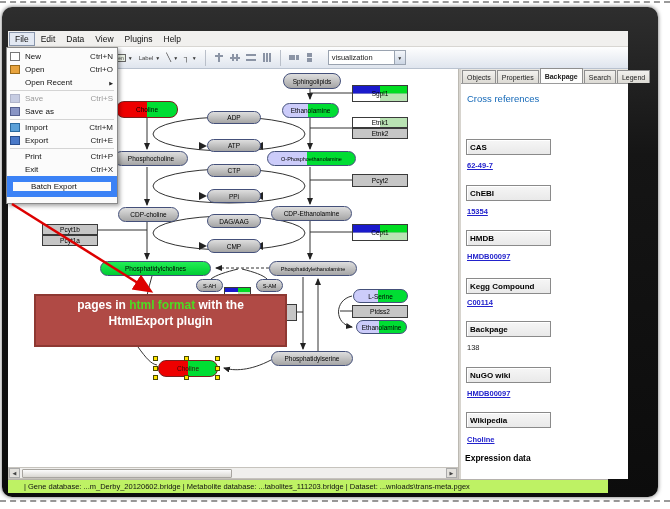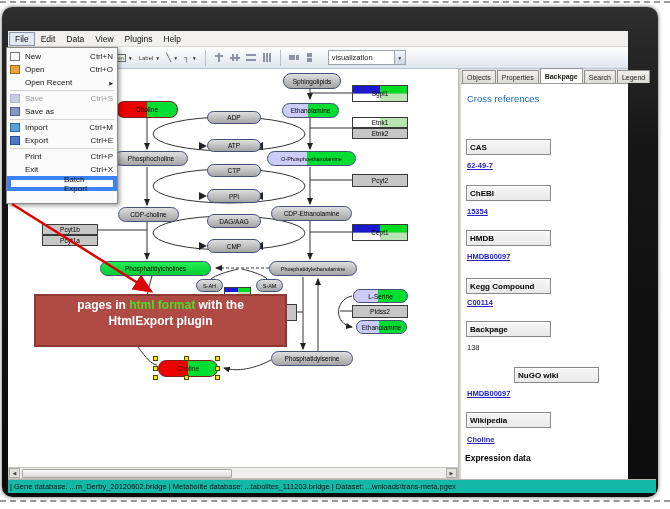--- a/index.html
+++ b/index.html
@@ -28,42 +28,42 @@
   .tab{height:13px;border:1px solid #8f8f8f;border-bottom:none;background:linear-gradient(180deg,#f2f1ee,#dcdad4);font-size:7px;display:flex;align-items:center;padding:0 4px;margin-left:1px;color:#222;}
   .tab.active{height:15px;background:#fdfdfc;font-weight:bold;}
   .xref-h{position:absolute;left:6px;top:24px;font-size:9.5px;font-weight:normal;color:#1569b8;}
   .secbox{position:absolute;left:5px;width:85px;height:16px;background:linear-gradient(180deg,#f6f6f6,#e9e9e9);border:1px solid #8a8a8a;box-shadow:inset 1px 1px 0 #fff;display:flex;align-items:center;padding-left:3px;font-size:8px;font-weight:bold;color:#000;}
   .seclink{position:absolute;left:6px;font-size:7.5px;font-weight:bold;color:#2222cc;text-decoration:underline;}
   .secplain{position:absolute;left:6px;font-size:7.5px;color:#222;}
   .expr-h{position:absolute;left:4px;font-size:8.5px;font-weight:bold;color:#000;}
   .hscroll{position:absolute;left:8px;top:467px;width:450px;height:12px;background:#f0efed;border:1px solid #c6c3bd;display:flex;align-items:center;}
   .sbtn{width:11px;height:10px;background:#e3e1dc;border:1px solid #aaa;font-size:5px;display:flex;align-items:center;justify-content:center;color:#444;}
   .thumb{position:absolute;left:13px;top:1px;width:210px;height:9px;background:linear-gradient(180deg,#fcfcfc,#d9d7d2);border:1px solid #a8a5a0;border-radius:1px;}
-  .statusbar{position:absolute;left:8px;top:479px;width:648px;height:14px;background:#14b8a6;border-top:1px solid #b5b2ac;display:flex;align-items:center;padding-left:2px;font-size:7.5px;color:#111;white-space:nowrap;overflow:hidden;}
+  .statusbar{position:absolute;left:8px;top:479px;width:600px;height:14px;background:#bef264;border-top:1px solid #b5b2ac;display:flex;align-items:center;padding-left:16px;font-size:7.5px;color:#111;white-space:nowrap;overflow:hidden;}
   
   .pn{position:absolute;display:flex;align-items:center;justify-content:center;font-size:6.5px;color:#000;white-space:nowrap;overflow:hidden;}
   .met{background:linear-gradient(180deg,#dedede,#a5a5a5);border:1px solid #44507a;border-radius:8px;}
   .grect{background:#c6c6c6;border:1px solid #3a3a3a;border-radius:0;}
   .c-redgreen{background:linear-gradient(90deg,#ee0000 0 50%,#00dd33 50% 100%);border-color:#7a2020;}
   .c-lavgreen{background:linear-gradient(90deg,#ccccfa 0 45%,#00dd33 45% 100%);}
   .c-green{background:linear-gradient(180deg,#22ee55,#00cc33);}
   .g-bluegreen{background-image:linear-gradient(90deg,#1a1acc 0 50%,#00dd22 50% 100%),linear-gradient(90deg,#ffffff 0 50%,#b9e3b3 50% 100%);background-size:100% 50%,100% 50%;background-position:top,bottom;background-repeat:no-repeat,no-repeat;}
   .g-whitegreen{background:linear-gradient(90deg,#ffffff 0 50%,#b9e3b3 50% 100%);}
   .tiny{font-size:5.5px;}
   .hdl{position:absolute;width:5px;height:5px;background:#ffe400;border:1px solid #4a4a00;z-index:22;}
   .callout{position:absolute;left:34px;top:294px;width:253px;height:53px;background:#b04a45;border:2px solid #8e3832;color:#fff;font-weight:bold;font-size:12px;line-height:15.5px;text-align:center;padding-top:2px;z-index:20;}
   .callout .hl{color:#4ddd22;}
   
   .fmenu{position:absolute;left:6px;top:47px;width:112px;height:157px;background:#fbfbfb;border:1px solid #8a8a8a;box-shadow:2px 2px 4px rgba(0,0,0,.35);z-index:50;font-size:8px;color:#111;padding-top:2px;}
   .fmi{height:13px;display:flex;align-items:center;padding:0 4px 0 3px;}
   .fmi .ic{width:10px;height:9px;margin-right:5px;flex:0 0 10px;}
   .fmi .lb{flex:1;}
   .fmi .sc{color:#222;}
   .fmi.disabled .lb,.fmi.disabled .sc{color:#9a9a9a;}
-  .fmi.boxed{border:4px solid #3b82f6;height:15px;gap:35px;}
+  .fmi.boxed{border:6px solid #3b82f6;height:21px;}
   .fsep{height:1px;background:#d4d4d4;margin:1px 3px;}
   .ic-new{background:#fff;border:1px solid #777;}
   .ic-open{background:#e8a33d;border:1px solid #9a6a1a;}
   .ic-save{background:#8894c4;border:1px solid #55608f;}
   .ic-save.dis{opacity:.45;}
   .ic-imp{background:#5aa0d8;border:1px solid #2a6aa0;}
   .ic-exp{background:#4a79c8;border:1px solid #2a4f90;}
   svg.lines{position:absolute;left:0;top:0;pointer-events:none;}
 </style>
 </head>
@@ -261,21 +261,21 @@
     <div class="secbox" style="top:70px;">CAS</div>
     <a class="seclink" style="top:92px;">62-49-7</a>
     <div class="secbox" style="top:116px;">ChEBI</div>
     <a class="seclink" style="top:138px;">15354</a>
     <div class="secbox" style="top:161px;">HMDB</div>
     <a class="seclink" style="top:183px;">HMDB00097</a>
     <div class="secbox" style="top:209px;">Kegg Compound</div>
     <a class="seclink" style="top:229px;">C00114</a>
     <div class="secbox" style="top:252px;">Backpage</div>
     <span class="secplain" style="top:274px;">138</span>
-    <div class="secbox" style="top:298px;margin-left:48px;">NuGO wiki</div>
+    <div class="secbox" style="top:298px;">NuGO wiki</div>
     <a class="seclink" style="top:320px;">HMDB00097</a>
     <div class="secbox" style="top:343px;">Wikipedia</div>
     <a class="seclink" style="top:366px;">Choline</a>
     <div class="expr-h" style="top:384px;">Expression data</div>
   </div>
   <div class="vsplit"></div>
 
   <div class="hscroll">
     <div class="sbtn">◀</div>
     <div class="thumb"></div>

